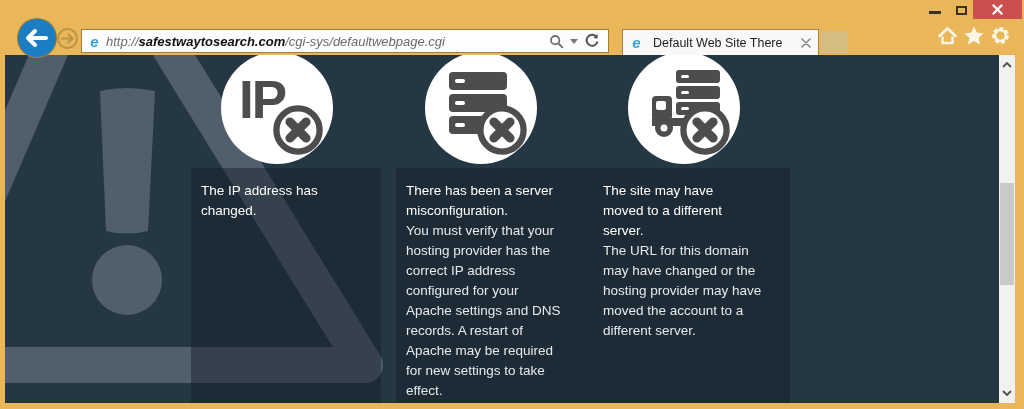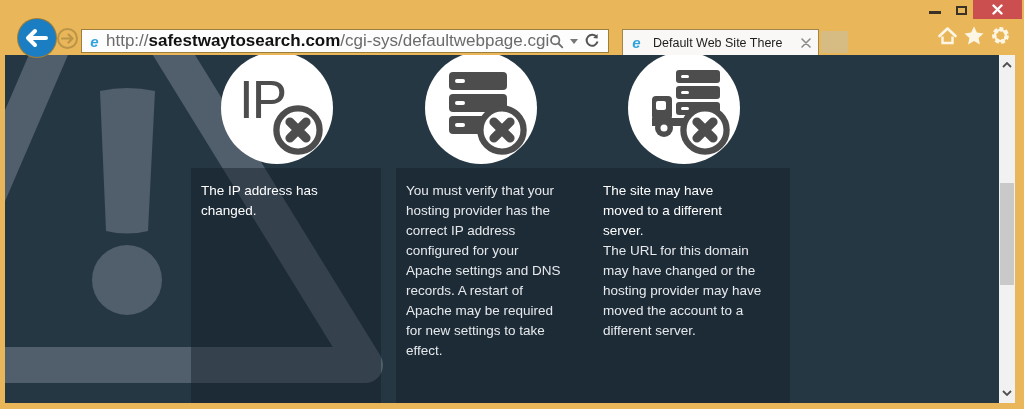--- a/index.html
+++ b/index.html
@@ -19,42 +19,42 @@
 
   
   .navbar { position:absolute; top:20px; left:0; right:0; height:35px; }
   .nav-circle { position:absolute; border-radius:50%; display:flex; align-items:center; justify-content:center; }
   .back-btn { left:18px; top:-1px; width:38px; height:38px; background:#1b7ec2; box-shadow:0 0 0 1px #9a7c39; z-index:5; }
   .fwd-btn  { left:57px; top:8px; width:21px; height:21px; border:2px solid #bb9547; }
 
   .addressbar { position:absolute; left:81px; top:9px; width:528px; height:24px; background:#fdfdfd; border:1px solid #9c7f3c; display:flex; align-items:center; }
   .fav { width:15px; height:15px; margin:0 4px 0 5px; display:flex; align-items:center; justify-content:center;
          color:#2fa3dc; font-weight:bold; font-size:15px; font-style:italic; line-height:15px; }
-  .url { font-size:17px; white-space:nowrap; overflow:hidden; flex:1; }
+  .url { font-size:13px; white-space:nowrap; overflow:hidden; flex:1;font-style:italic; }
   .url .dim { color:#6b6b6b; }
   .url .domain { color:#111; font-weight:bold; }
   .addr-tools { display:flex; align-items:center; gap:6px; padding-right:8px; }
   .caret-down { width:0; height:0; border-left:4px solid transparent; border-right:4px solid transparent; border-top:5px solid #777; }
 
   .tab { position:absolute; left:622px; top:9px; width:197px; height:26px; background:#f9f8f6; border:1px solid #a18549; border-bottom:none; display:flex; align-items:center; }
   .tab-title { font-size:12.5px; color:#1d1d1d; flex:1; margin-left:5px; white-space:nowrap; overflow:hidden; }
   .tab .fav { margin-left:6px; }
   .tab-close { width:20px; height:20px; display:flex; align-items:center; justify-content:center; margin-right:2px; }
   .newtab { position:absolute; left:821px; top:11px; width:27px; height:22px; background:#d6bb82; }
 
   .toolbar-icons { position:absolute; left:938px; top:6px; display:flex; gap:7px; align-items:center; }
   .toolbar-icons svg { display:block; }
 
   
   .content { position:absolute; left:5px; top:55px; width:994px; height:348px; background:#263744; overflow:hidden; }
   .watermark { position:absolute; left:0; top:0; }
 
   .icon-circle { position:absolute; top:-3px; width:112px; height:112px; background:#fff; border-radius:50%; }
   .ic-1 { left:216px; } .ic-2 { left:420px; } .ic-3 { left:623px; }
-  .ip-label { position:absolute; left:18px; top:17px; font-size:53px; font-weight:400; letter-spacing:-2px; color:#4d4d4d; }
+  .ip-label { position:absolute; left:18px; top:17px; font-size:53px; font-weight:700; letter-spacing:-2px; color:#4d4d4d; }
   .badge { position:absolute; right:8px; bottom:7px; }
   .glyph-main { position:absolute; left:20px; top:18px; }
 
   .col-box { position:absolute; top:113px; bottom:-5px; background:rgba(16,27,38,0.42); padding:13px 10px 10px 10px; }
   .col-1 { left:186px; width:190px; }
   .col-2 { left:391px; width:197px; }
   .col-3 { left:588px; width:197px; }
   .col-heading { color:#ffffff; font-weight:normal; font-size:13.5px; line-height:20px; white-space:pre-line; }
   .col-body { color:#e6e9ec; font-size:13.5px; line-height:20px; white-space:pre-line; }
 
@@ -199,20 +199,22 @@
         <circle cx="30" cy="30" r="24" fill="#ffffff" stroke="#4d4d4d" stroke-width="7"></circle>
         <path d="M21 21 L39 39 M39 21 L21 39" stroke="#4d4d4d" stroke-width="10" stroke-linecap="round"></path>
       </svg>
     </div>
 
     <div class="col-box col-1">
       <div class="col-heading">The IP address has
 changed.</div>
     </div>
     <div class="col-box col-2">
+      <div class="col-heading">There has been a server
+misconfiguration.</div>
       <div class="col-body">You must verify that your
 hosting provider has the
 correct IP address
 configured for your
 Apache settings and DNS
 records. A restart of
 Apache may be required
 for new settings to take
 effect.</div>
     </div>

